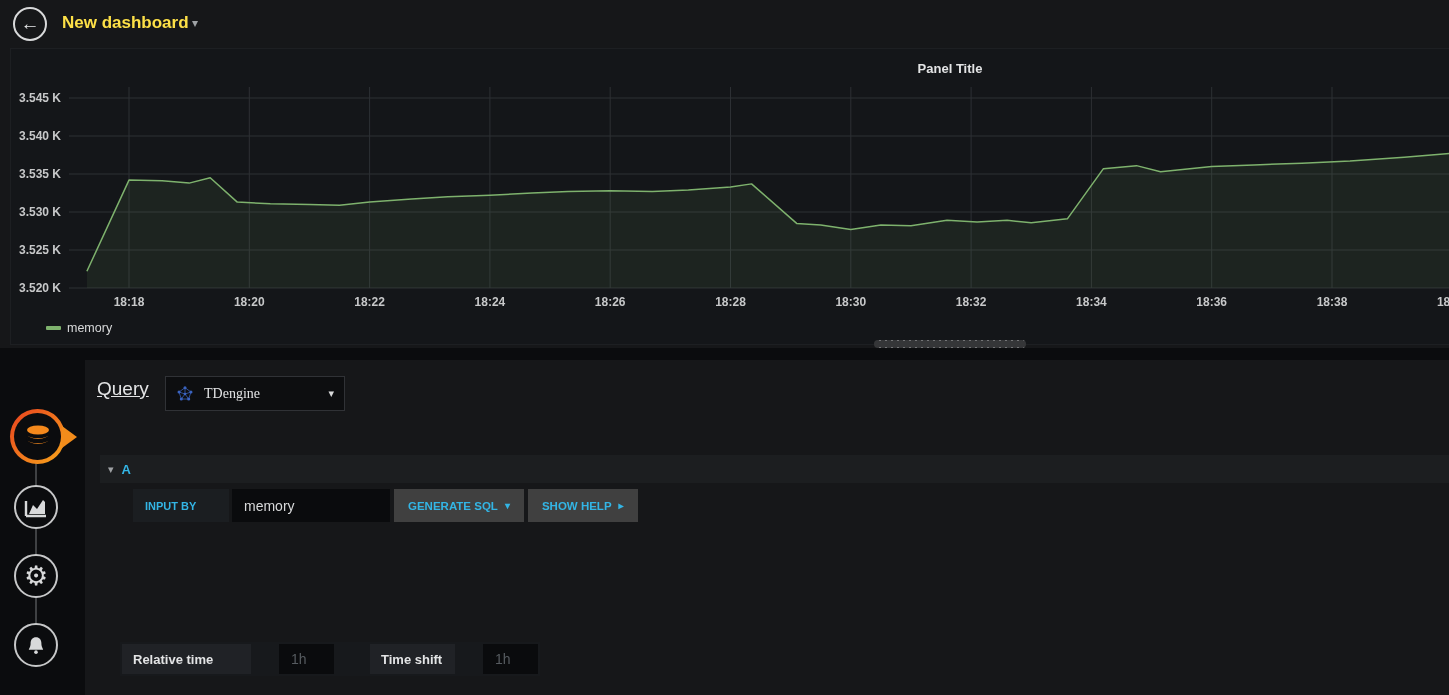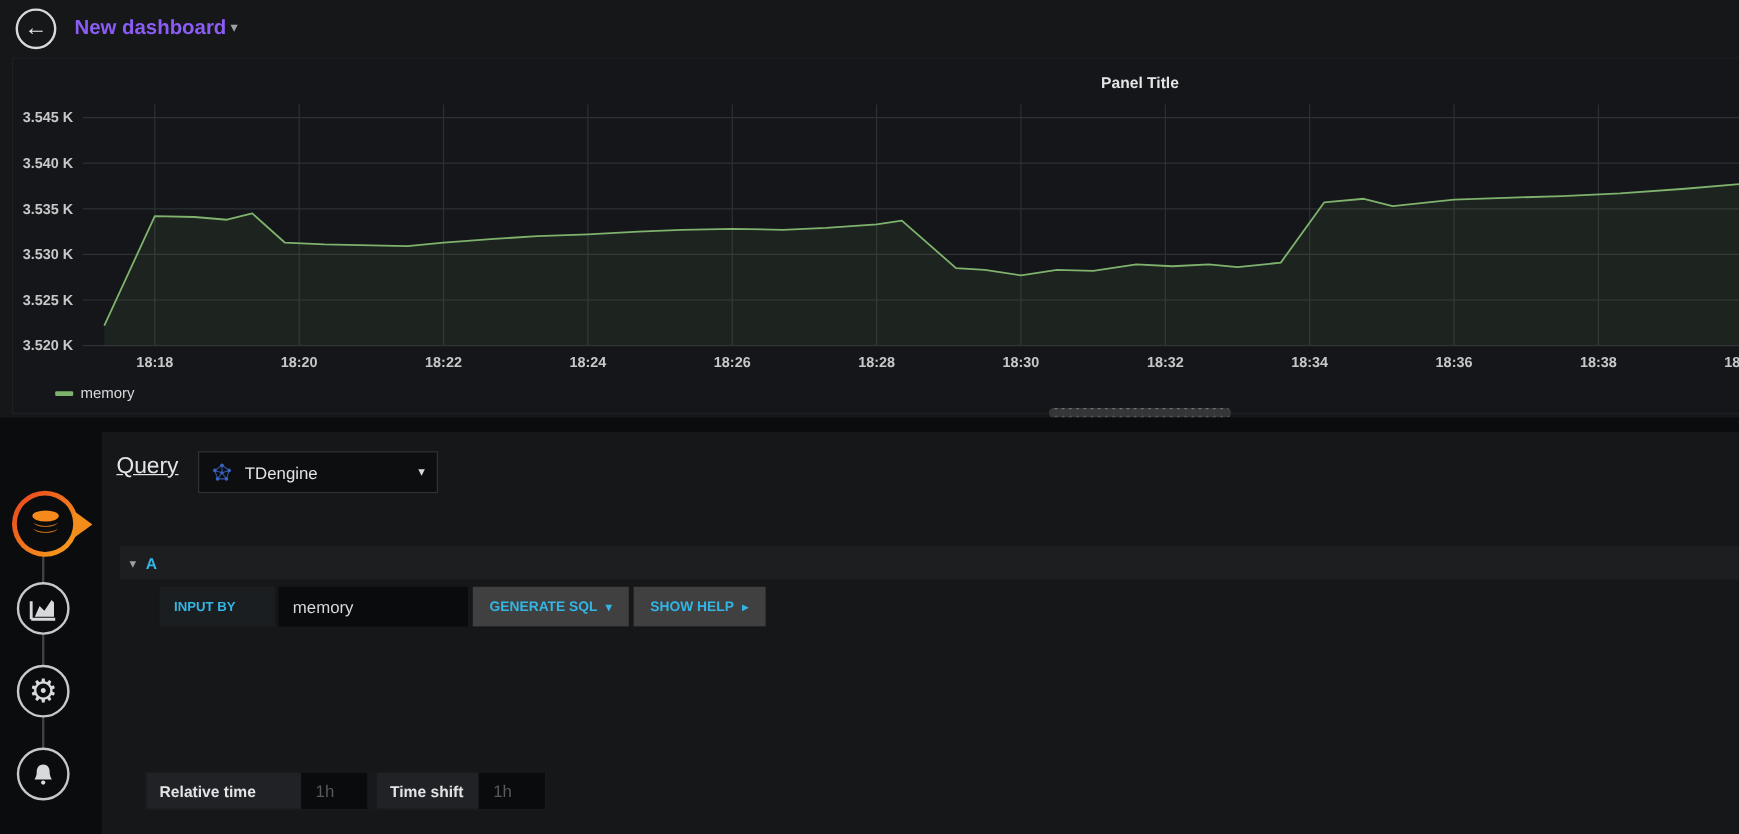--- a/index.html
+++ b/index.html
@@ -4,21 +4,21 @@
 <style>
   * { margin:0; padding:0; box-sizing:border-box; }
   html,body { width:1449px; height:695px; overflow:hidden; background:#161719;
     font-family:"Liberation Sans", sans-serif; color:#d8d9da; }
 
   
   .topbar { position:absolute; left:0; top:0; width:1449px; height:48px; background:#161719; }
   .back-btn { position:absolute; left:13px; top:7px; width:34px; height:34px; border:2px solid #d8d9da;
     border-radius:50%; display:flex; align-items:center; justify-content:center; cursor:pointer;
     font-size:19px; font-weight:bold; color:#e9eaeb; }
-  .dash-title { position:absolute; left:62px; top:13px; font-size:17px; font-weight:700; color:#8b5cf6; cursor:pointer; }
+  .dash-title { position:absolute; left:62px; top:13px; font-size:17px; font-weight:700; color:#fde047; cursor:pointer; }
   .dash-caret { position:absolute; left:192px; top:16px; font-size:12px; color:#9fa2a5; cursor:pointer; }
 
   
   .panel { position:absolute; left:10px; top:48px; width:1880px; height:297px; background:#141619;
     border:1px solid #1d1f22; }
   .panel-title { position:absolute; left:0; right:0; top:12px; text-align:center; font-size:13px;
     font-weight:700; color:#e3e4e5; cursor:pointer; }
   #chart-wrap { position:absolute; left:0; top:30px; width:1880px; height:240px; }
   .legend { position:absolute; left:35px; top:272px; display:flex; align-items:center; gap:6px; cursor:pointer; }
   .legend-swatch { width:15px; height:4px; border-radius:1px; background:#7eb26d; }
@@ -42,22 +42,22 @@
   .q1-tri { position:absolute; right:-12px; top:50%; transform:translateY(-50%);
     width:0; height:0; border-top:11px solid transparent; border-bottom:11px solid transparent;
     border-left:15px solid #f28c1b; }
   .circ { width:44px; height:44px; border-radius:50%; background:#0b0c0e; border:2.5px solid #c7c8c9;
     display:flex; align-items:center; justify-content:center; }
   .i2 { left:14px; top:137px; } .i3 { left:14px; top:206px; } .i4 { left:14px; top:275px; }
   .gear-glyph { font-size:27px; color:#d8d9da; line-height:1; }
 
   
   .q-header-label { position:absolute; left:12px; top:18px; font-size:19px; font-weight:500; color:#e3e4e5;text-decoration:underline; }
-  .ds-picker { position:absolute; left:80px; top:16px; width:200px; height:35px; background:#0d0e10;
-    border:1px solid #303236; display:flex; align-items:center; padding:0 10px; gap:10px; cursor:pointer; }
+  .ds-picker { position:absolute; left:80px; top:16px; width:180px; height:35px; background:#0d0e10;
+    border:1px solid #303236; display:flex; align-items:center; padding:0 10px; gap:10px; cursor:pointer;font-family:Liberation Serif, serif; }
   .ds-name { font-size:14px; font-weight:500; color:#e3e4e5; flex:1; }
   .ds-caret { font-size:11px; color:#d8d9da; }
 
   
   .query-row-header { position:absolute; left:15px; right:0; top:95px; height:28px; background:#1c1e20;
     display:flex; align-items:center; padding-left:8px; gap:8px; cursor:pointer; }
   .row-caret { font-size:11px; color:#9fa2a5; }
   .row-letter { font-size:13px; font-weight:700; color:#33b5e5; }
 
   
@@ -71,21 +71,21 @@
   .alias-input { width:158px; margin-left:3px; }
   .gf-btn { background:#404040; color:#33b5e5; font-size:11.5px; font-weight:700; border:none;
     margin-left:4px; padding:0 14px; display:flex; align-items:center; gap:7px; cursor:pointer;
     font-family:"Liberation Sans",sans-serif; }
   .btn-caret { font-size:10px; }
   .sql-preview { position:absolute; left:48px; right:0; top:205px; height:32px; display:flex; align-items:center;
     padding-left:6px; font-family:"DejaVu Sans Mono", monospace; font-size:13px; color:#cfd0d1; }
 
   
   .time-row { position:absolute; left:35px; top:282px; height:34px; display:flex; align-items:stretch;
-    background:#17191c; padding:2px; }
+    background:#17191c; padding:2px;gap:28px; }
   .time-label { background:#202226; color:#e3e4e5; font-size:13px; font-weight:700;
     display:flex; align-items:center; padding:0 11px; }
   .rel-label { width:129px; } .shift-label { width:85px; margin-left:8px; }
   .time-input { width:55px; }
   .time-input::placeholder { color:#565b60; }
 
   svg text { font-family:"Liberation Sans", sans-serif; }
 </style>
 </head>
 <body>

